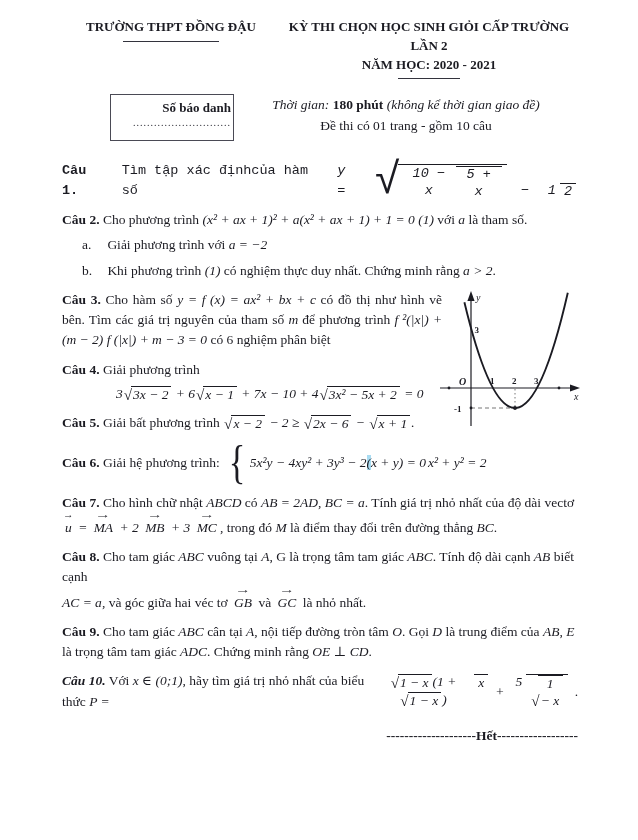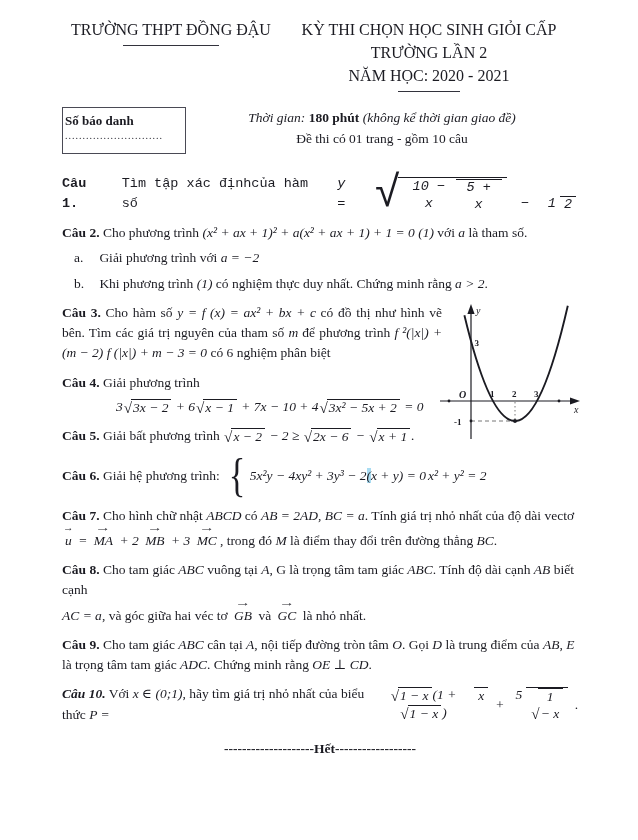--- a/index.html
+++ b/index.html
@@ -5,44 +5,44 @@
   * { margin:0; padding:0; box-sizing:border-box; }
   html,body { background:#ffffff; }
   body {
     width:638px; height:840px; overflow:hidden;
     font-family:"Liberation Serif","DejaVu Serif",serif;
     color:#1b1b22; font-size:13.5px; line-height:1.5;
   }
   .page { position:relative; width:638px; height:840px; padding:18px 60px 0 62px; }
 
   
-  .hdr { display:flex; font-weight:normal; font-size:16px; line-height:1.45; }
+  .hdr { display:flex; font-weight:bold; font-size:13px; line-height:1.45; }
   .hdr-left { width:218px; text-align:center; }
   .hdr-right { flex:1; text-align:center; }
   .uline { border-bottom:1.5px solid #33333d; margin:4px auto 0; }
   .u1 { width:96px; } .u2 { width:62px; margin-top:3px; }
 
   
   .inforow { display:flex; margin-top:15px; }
-  .sbd-box { width:124px; min-height:47px; border:1.2px solid #4a4a55; text-align:left; padding:3px 2px 2px; }
+  .sbd-box { width:124px; min-height:47px; border:1.2px solid #4a4a55; margin-left:48px; text-align:right; padding:3px 2px 2px; }
   .sbd-label { font-weight:bold; font-size:13px; }
   .sbd-dots { font-size:10px; letter-spacing:1px; line-height:1.2; color:#2c2c36; }
   .exam-info { flex:1; text-align:center; line-height:1.6; }
   .exam-info .l1 { font-weight:bold; }
   .exam-info .l2 { font-style:italic; }
   .exam-info .l2 b { font-style:normal; }
 
   
   .content { margin-top:20px; }
   .q { margin-bottom:9px; }
   .qlabel { font-weight:bold; }
   .qlabel.it { font-style:italic; }
   .m { font-style:italic; }
   .seg { }
-  .list { margin-left:12px; margin-top:5px; }
+  .list { margin-left:20px; margin-top:5px; }
   .list .li { margin-bottom:5px; }
   .li-marker { display:inline-block; width:22px; }
 
   
   .frac { display:inline-flex; flex-direction:row; vertical-align:middle; text-align:center; margin:0 2px; line-height:1.25; }
   .frac > .fn { padding:0 4px; }
   .frac > .fd { border-top:1.2px solid #1b1b22; padding:0 4px; }
 
   
   .sq { display:inline-flex; align-items:flex-end; vertical-align:middle; margin:0 1px; }
@@ -67,21 +67,21 @@
   .q1line { display:flex; align-items:flex-end; gap:13px;font-family:Liberation Mono, monospace; }
   .q4formula { margin:4px 0 0 54px; }
   .q6row { display:flex; align-items:center; }
   .q7line2, .q8line2 { padding-top:5px; }
   .q3wrap { position:relative; }
   .q3text { width:380px; text-align:justify; }
   .graph { position:absolute; left:374px; top:-4px; }
 
   .q10line { display:flex; align-items:center; gap:5px; flex-wrap:nowrap; }
 
-  .het { text-align:center; font-weight:bold; margin-top:14px; }
+  .het { text-align:right; font-weight:bold; margin-top:14px; }
   .footnote { text-align:center; font-weight:bold; font-style:italic; margin-top:12px; }
 </style>
 </head>
 <body>
 
 <div class="page">
 
   <div class="hdr">
     <div class="hdr-left">
       <div>TRƯỜNG THPT ĐỒNG ĐẬU</div>

